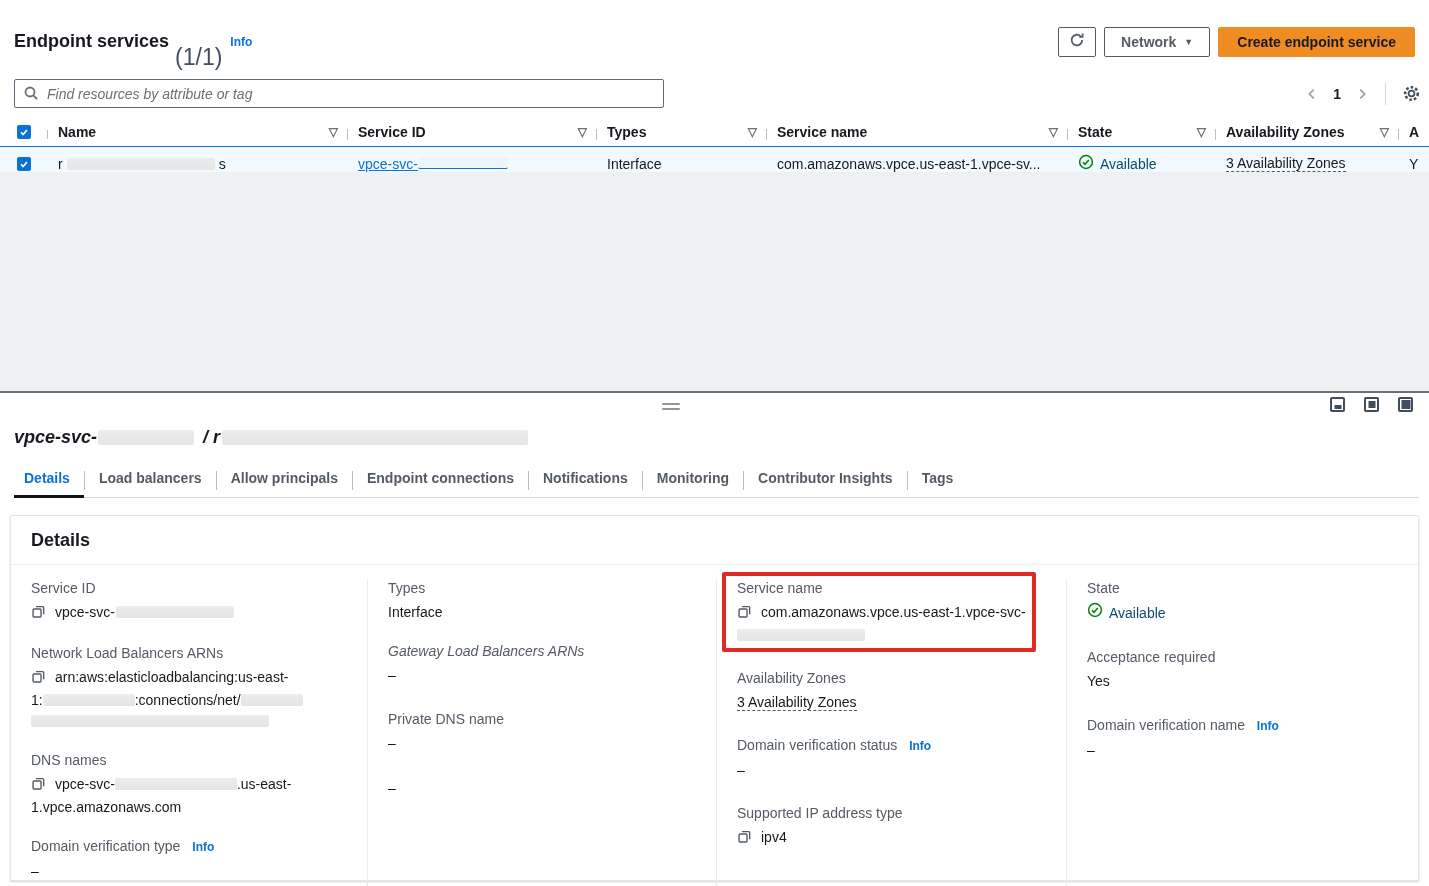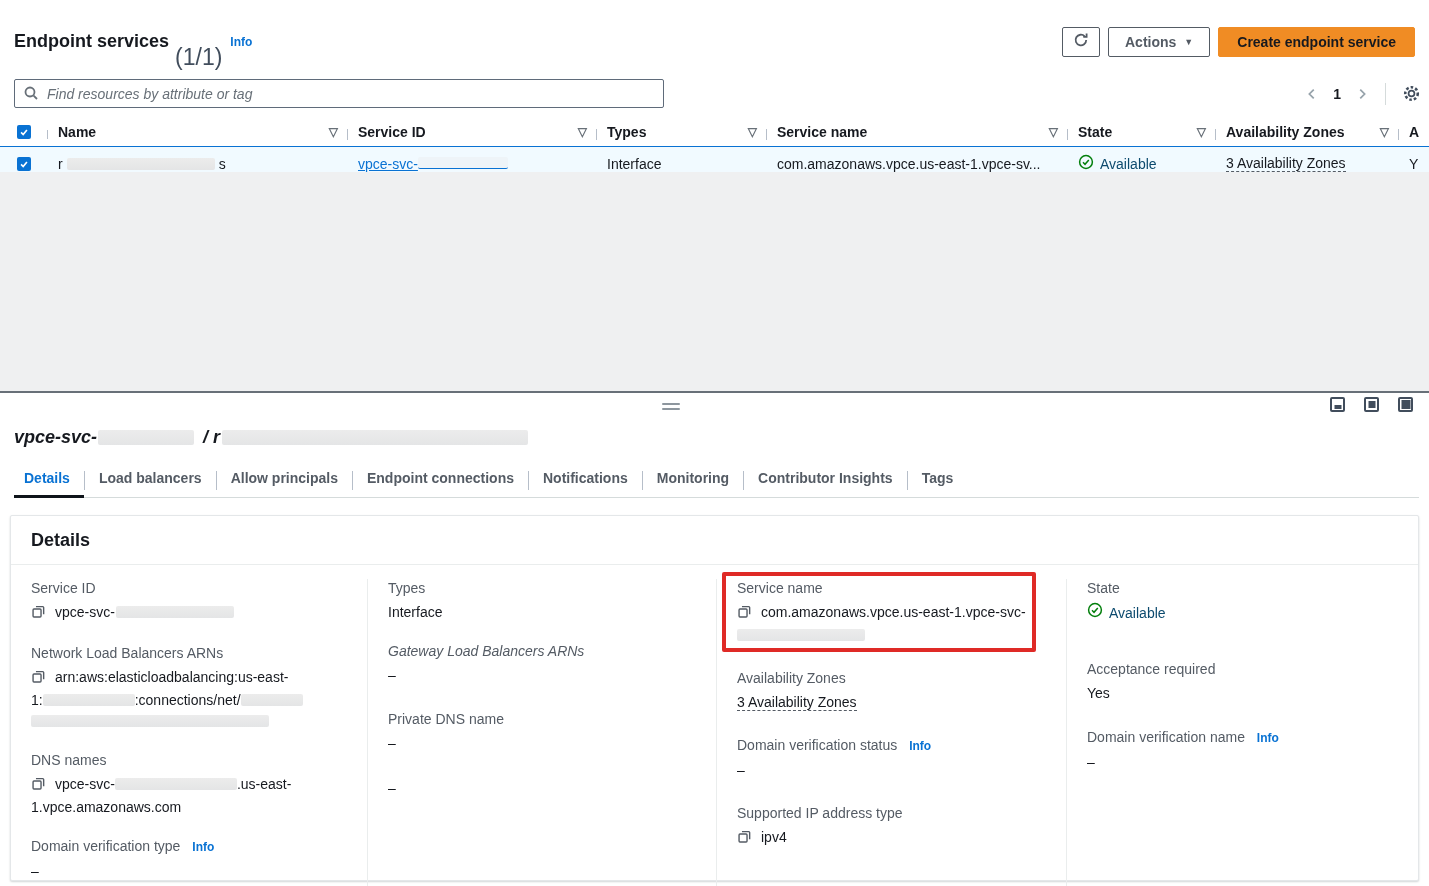--- a/index.html
+++ b/index.html
@@ -103,21 +103,21 @@
     <div class="header-actions">
       <button class="btn btn-icon">
         <span>
           <svg width="16" height="16" viewBox="0 0 16 16">
               <path d="M13.2 8a5.3 5.3 0 1 1-1.5-3.7" fill="none" stroke="#545b64" stroke-width="1.8"></path>
               <path d="M13.6 1.6v3.3h-3.3" fill="none" stroke="#545b64" stroke-width="1.8"></path>
             </svg>
         </span>
       </button>
       <button class="btn">
-        <span>Actions</span>
+        <span>Network</span>
         <span class="caret">▼</span>
       </button>
       <button class="btn btn-primary">
         <span>Create endpoint service</span>
       </button>
     </div>
   </div>
 
   <div class="toolbar-row">
     <div class="search-box">
@@ -398,21 +398,21 @@
               <span>
                 <svg width="16" height="16" viewBox="0 0 16 16">
                     <circle cx="8" cy="8" r="6.4" stroke="#037f0c" stroke-width="1.5" fill="none"></circle>
                     <path d="M5 8.3l2 2 3.8-4.4" stroke="#037f0c" stroke-width="1.5" fill="none"></path>
                   </svg>
               </span>
               <span>Available</span>
             </span>
           </div>
         </div>
-        <div class="field" style="margin-top:36px;">
+        <div class="field" style="margin-top:24px;">
           <div class="field-label">Acceptance required</div>
           <div class="field-value">Yes</div>
         </div>
         <div class="field" style="margin-top:24px;">
           <div class="field-label">
             <span>Domain verification name</span>
             <span class="info-link">Info</span>
           </div>
           <div class="field-value">–</div>
         </div>

